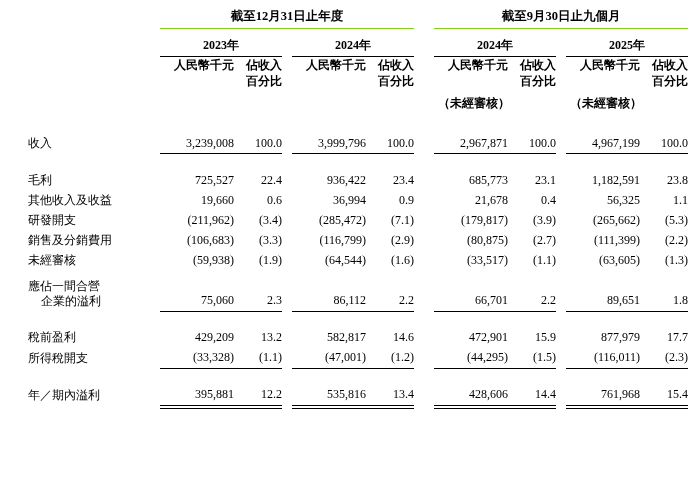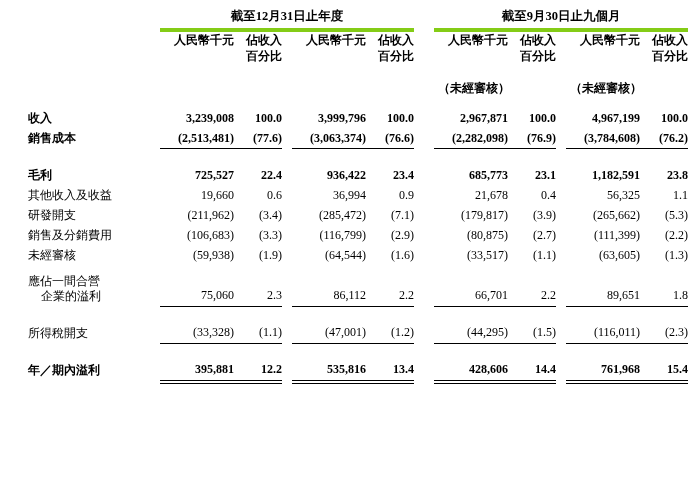--- a/index.html
+++ b/index.html
@@ -23,21 +23,21 @@
   }
   col.c-lab  { width: 132px; }
   col.c-amt  { width: 74px; }
   col.c-pct  { width: 48px; }
   col.c-gap  { width: 10px; }
   col.c-Ggap { width: 20px; }
   td, th { padding: 0; margin: 0; }
   thead th { font-weight: bold; }
   .group-th {
     text-align: center;
-    border-bottom: 4px solid #84cc16;
+    border-bottom: 1px solid #84cc16;
     padding-bottom: 3px;
     font-size: 12.5px;
     white-space: nowrap;
   }
   .year-th {
     text-align: center;
     border-bottom: 1px solid #000;
     padding: 8px 0 2px 0;
     white-space: nowrap;
   }
@@ -45,31 +45,31 @@
     text-align: right;
     vertical-align: top;
     height: 60px;
     line-height: 16px;
     white-space: nowrap;
   }
   .unit-row th.rel { position: relative; }
   .unaud {
     position: absolute;
     right: -2px;
-    top: 48px;
+    top: 38px;
     white-space: nowrap;
   }
   tbody td {
     vertical-align: bottom;
     line-height: 15px;
   }
   tbody tr.data td { padding: 2.5px 0; }
   .amt, .pct { text-align: right; white-space: nowrap; }
   .lab { text-align: left; white-space: nowrap; }
-  tr.bold td { font-weight: bold; }
+  tr.bold td { font-weight: normal; }
   tr.rule td { height: 11px; }
   tr.rule td.seg { border-top: 1px solid #000; }
   tr.rule.rule2 td { height: 2px; }
   tr.rule.rule2 td.seg { border-top: 1px solid #000; border-bottom: 1px solid #000; }
   .indent { padding-left: 13px; }
 </style>
 </head>
 <body>
 
 <div class="doc">
@@ -88,20 +88,30 @@
       <col class="c-amt">
         <col class="c-pct">
     </colgroup>
     <thead>
       <tr>
         <td></td>
         <th class="group-th" colspan="5">截至12月31日止年度</th>
         <td></td>
         <th class="group-th" colspan="5">截至9月30日止九個月</th>
       </tr>
+      <tr>
+        <td></td>
+        <th class="year-th" colspan="2">2023年</th>
+        <td></td>
+        <th class="year-th" colspan="2">2024年</th>
+        <td></td>
+        <th class="year-th" colspan="2">2024年</th>
+        <td></td>
+        <th class="year-th" colspan="2">2025年</th>
+      </tr>
       <tr class="unit-row">
         <td></td>
         <th class="amt">
           <div>人民幣千元</div>
         </th>
         <th class="pct">
           <div>佔收入</div>
           <div>百分比</div>
         </th>
         <td></td>
@@ -145,36 +155,20 @@
           <td></td>
           <td class="amt">3,999,796</td>
           <td class="pct">100.0</td>
           <td></td>
           <td class="amt">2,967,871</td>
           <td class="pct">100.0</td>
           <td></td>
           <td class="amt">4,967,199</td>
           <td class="pct">100.0</td>
         </tr>
-        <tr class="data bold">
-          <td class="lab">
-            <div>銷售成本</div>
-          </td>
-          <td class="amt">(2,513,481)</td>
-          <td class="pct">(77.6)</td>
-          <td></td>
-          <td class="amt">(3,063,374)</td>
-          <td class="pct">(76.6)</td>
-          <td></td>
-          <td class="amt">(2,282,098)</td>
-          <td class="pct">(76.9)</td>
-          <td></td>
-          <td class="amt">(3,784,608)</td>
-          <td class="pct">(76.2)</td>
-        </tr>
         <tr class="rule">
           <td></td>
           <td colspan="2" class="seg"></td>
           <td></td>
           <td colspan="2" class="seg"></td>
           <td></td>
           <td colspan="2" class="seg"></td>
           <td></td>
           <td colspan="2" class="seg"></td>
         </tr>
@@ -286,20 +280,36 @@
           <td colspan="2" class="seg"></td>
           <td></td>
           <td colspan="2" class="seg"></td>
           <td></td>
           <td colspan="2" class="seg"></td>
           <td></td>
           <td colspan="2" class="seg"></td>
         </tr>
         <tr>
           <td colspan="12" style="height: 5px;"></td>
+        </tr>
+        <tr class="data bold">
+          <td class="lab">
+            <div>稅前盈利</div>
+          </td>
+          <td class="amt">429,209</td>
+          <td class="pct">13.2</td>
+          <td></td>
+          <td class="amt">582,817</td>
+          <td class="pct">14.6</td>
+          <td></td>
+          <td class="amt">472,901</td>
+          <td class="pct">15.9</td>
+          <td></td>
+          <td class="amt">877,979</td>
+          <td class="pct">17.7</td>
         </tr>
         <tr class="data">
           <td class="lab">
             <div>所得稅開支</div>
           </td>
           <td class="amt">(33,328)</td>
           <td class="pct">(1.1)</td>
           <td></td>
           <td class="amt">(47,001)</td>
           <td class="pct">(1.2)</td>

